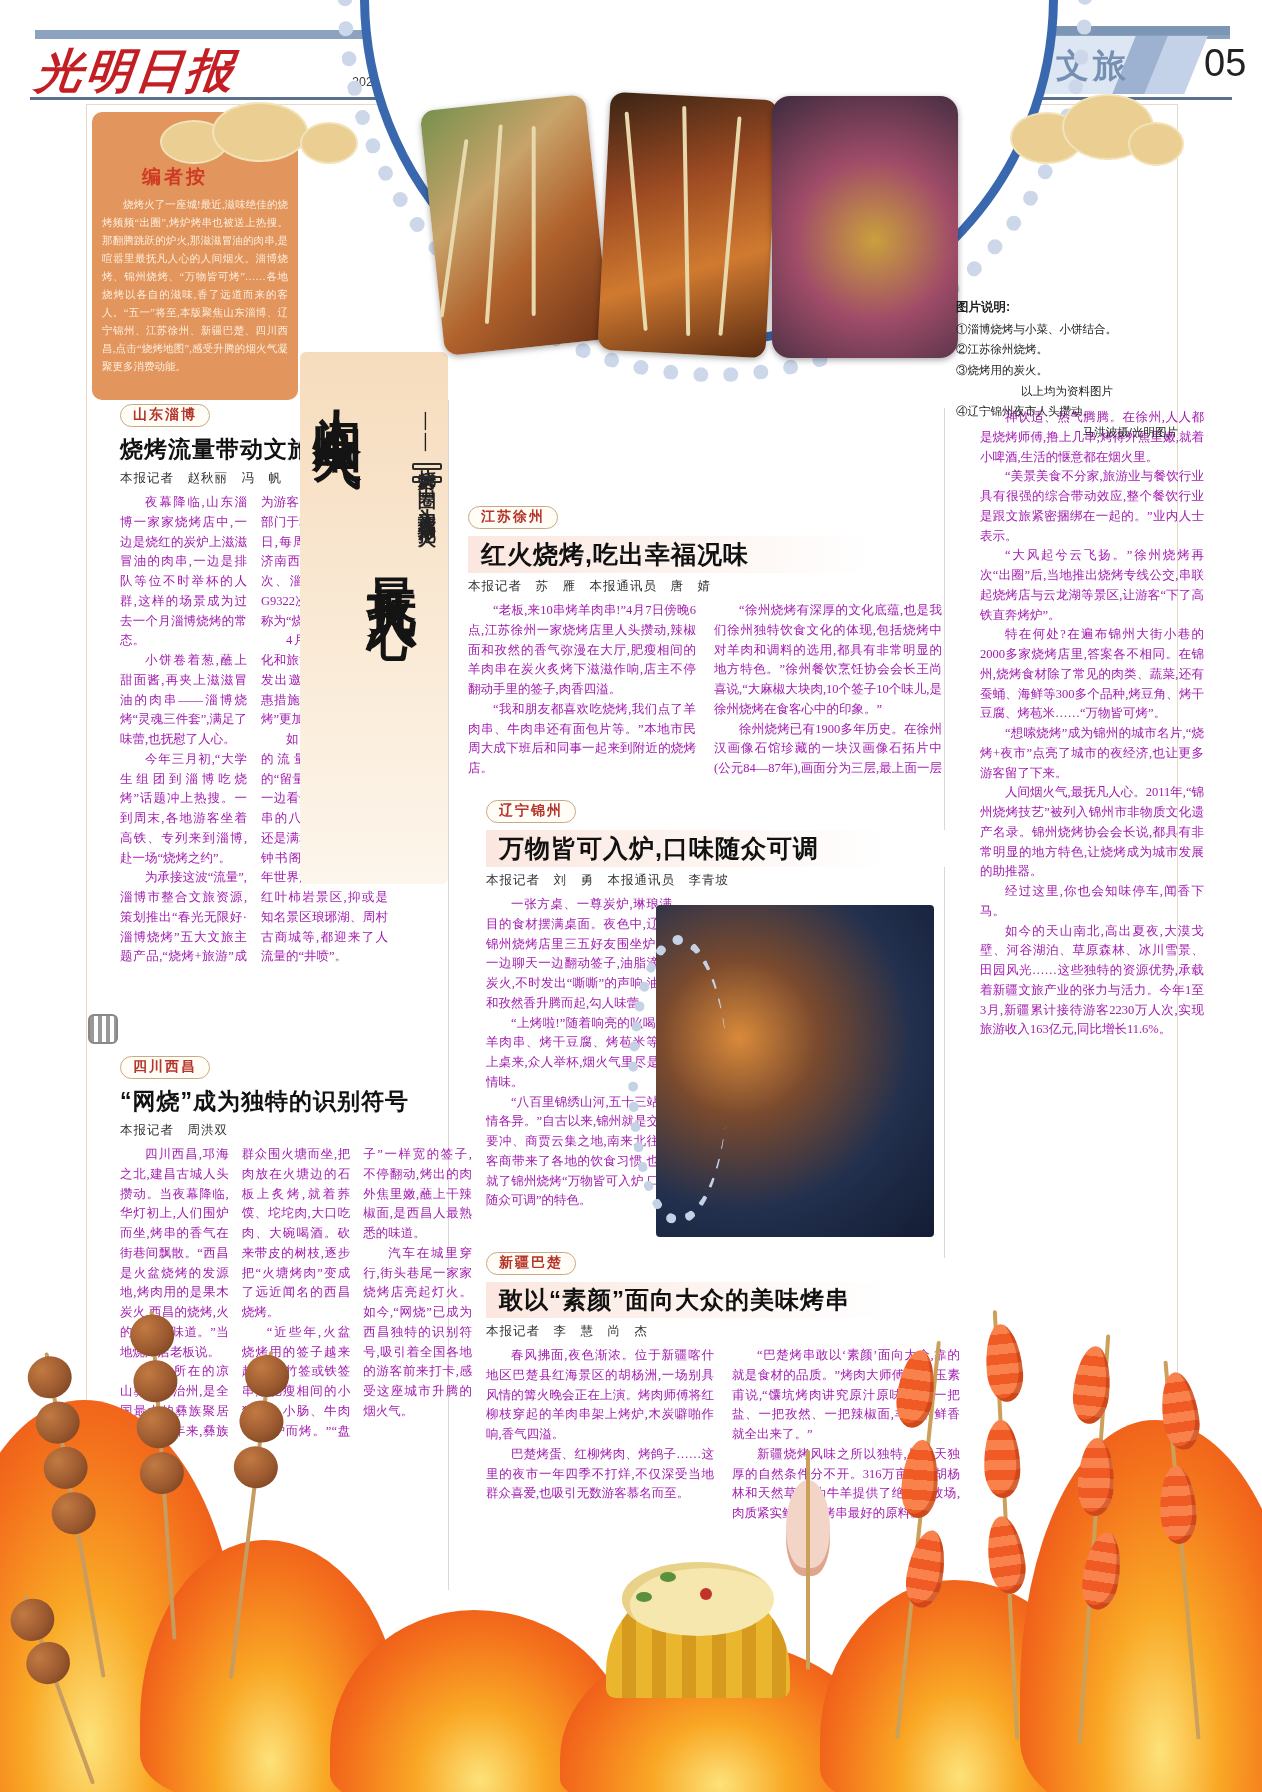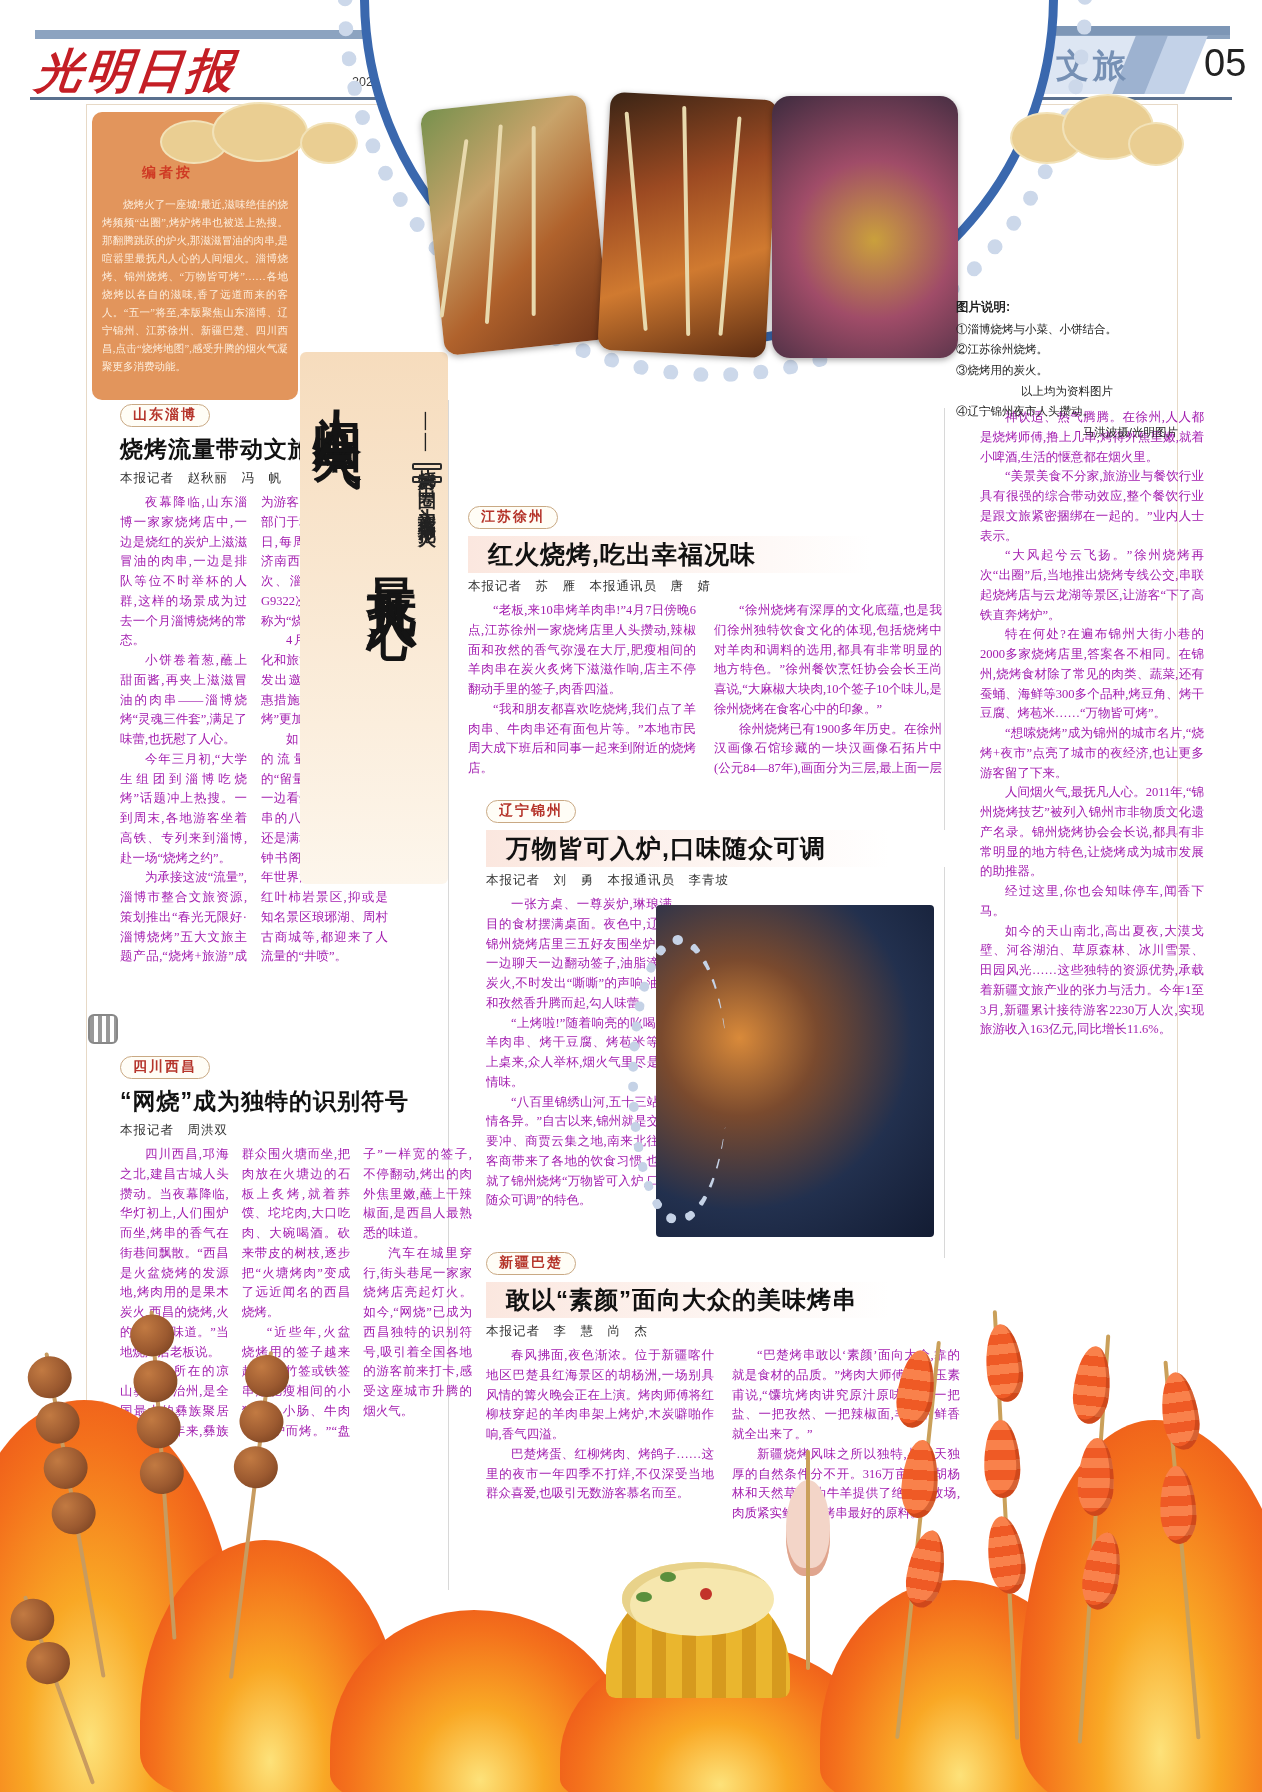--- a/index.html
+++ b/index.html
@@ -21,21 +21,21 @@
   .sectname{position:absolute;left:28px;top:8px;font-size:33px;font-weight:bold;color:#7690b4;letter-spacing:4px;}
   .pagenum{position:absolute;left:1204px;top:42px;font-size:38px;color:#222;font-family:"Liberation Sans",sans-serif;}
   .headrule{position:absolute;left:30px;top:97px;width:1202px;height:3px;background:#56master;background:#5a708e;}
   
   .frame{position:absolute;left:86px;top:104px;width:1090px;height:1682px;border:1px solid #e7d9c6;}
   .vrule{position:absolute;width:1px;background:#d8d8d8;}
   
   .ednote{position:absolute;left:92px;top:112px;width:206px;height:288px;background:#e2955c;
           border-radius:10px;overflow:hidden;z-index:3;}
   .cloud{position:absolute;border-radius:50%;background:#eace92;border:2px solid #f2e2b8;}
-  .ednote .label{position:absolute;left:50px;top:52px;font-size:14px;font-weight:bold;color:#cf3a24;letter-spacing:3px;}
+  .ednote .label{position:absolute;left:50px;top:52px;font-size:19px;font-weight:bold;color:#cf3a24;letter-spacing:3px;}
   .ednote .body{position:absolute;left:10px;top:84px;width:186px;font-size:10.5px;line-height:1.72;
           color:#fdeedd;text-align:justify;text-indent:2em;}
   .goldcloud{position:absolute;z-index:2;}
   
   .arc-dot{position:absolute;left:338px;top:-372px;width:724px;height:724px;border-radius:50%;
            border:15px dotted #ccd8ea;z-index:1;}
   .arc{position:absolute;left:360px;top:-352px;width:680px;height:680px;border-radius:50%;
        background:#ffffff;border:9px solid #3a68ae;z-index:1;}
   .photo{position:absolute;z-index:4;border-radius:14px;box-shadow:0 2px 6px rgba(0,0,0,.35);}
   .ph1{left:432px;top:102px;width:166px;height:246px;transform:rotate(-6deg);
@@ -63,21 +63,21 @@
   .badge{display:inline-block;border:1px solid #c9a984;border-radius:12px;padding:1px 12px 2px;
          color:#b5342a;font-weight:bold;font-size:14px;background:#fffdf6;letter-spacing:2px;}
   .art{position:absolute;margin-left:28px;}
   .hl{font-weight:900;color:#111;margin:7px 0 5px;font-family:"Liberation Sans",sans-serif;letter-spacing:1px;}
   .hl.big{font-size:23px;}
   .byline{font-size:12.5px;color:#333;margin-bottom:6px;letter-spacing:1px;}
   .bodytxt{font-size:12.5px;line-height:1.58;text-align:justify;color:#a21caf;overflow:hidden;}
   .bodytxt p{margin:0;text-indent:2em;}
   .cols2{column-count:2;column-gap:14px;}
   .cols3{column-count:3;column-gap:13px;}
-  .band{background:linear-gradient(90deg,#fbe7df 0%,#ffffff 85%);padding:2px 20px;}
+  .band{background:linear-gradient(90deg,#fbe7df 0%,#ffffff 85%);padding:2px 13px;}
   .photo-night{position:absolute;left:656px;top:905px;width:278px;height:332px;z-index:2;border-radius:4px;
        background:radial-gradient(circle at 30% 40%,#d98a3a 0%,#7a4a2e 28%,#22304e 62%,#131c33 100%);}
   .photo-night::before{content:"";position:absolute;left:-28px;top:30px;width:90px;height:270px;
        border-radius:50%;border:10px dotted #c5d2e6;border-right:none;}
   .qricon{position:absolute;left:88px;top:1014px;width:26px;height:26px;border:2px solid #888;
        border-radius:6px;background:repeating-linear-gradient(90deg,#999 0 4px,#fff 4px 8px);}
   
   .illu{position:absolute;left:0;top:1280px;width:1262px;height:512px;z-index:6;pointer-events:none;}
   .flame{position:absolute;border-radius:48% 52% 30% 30%/70% 70% 18% 18%;
        background:radial-gradient(ellipse at 50% 85%,#fde27a 0%,#f9a825 30%,#f4711c 62%,#e63c18 100%);}

